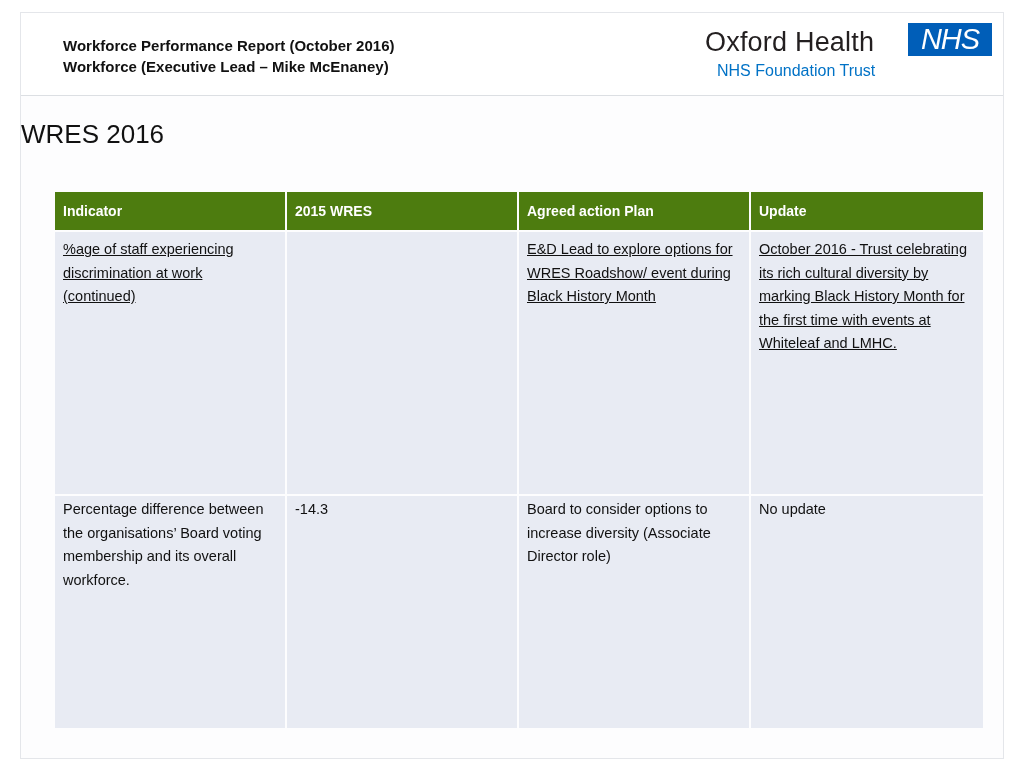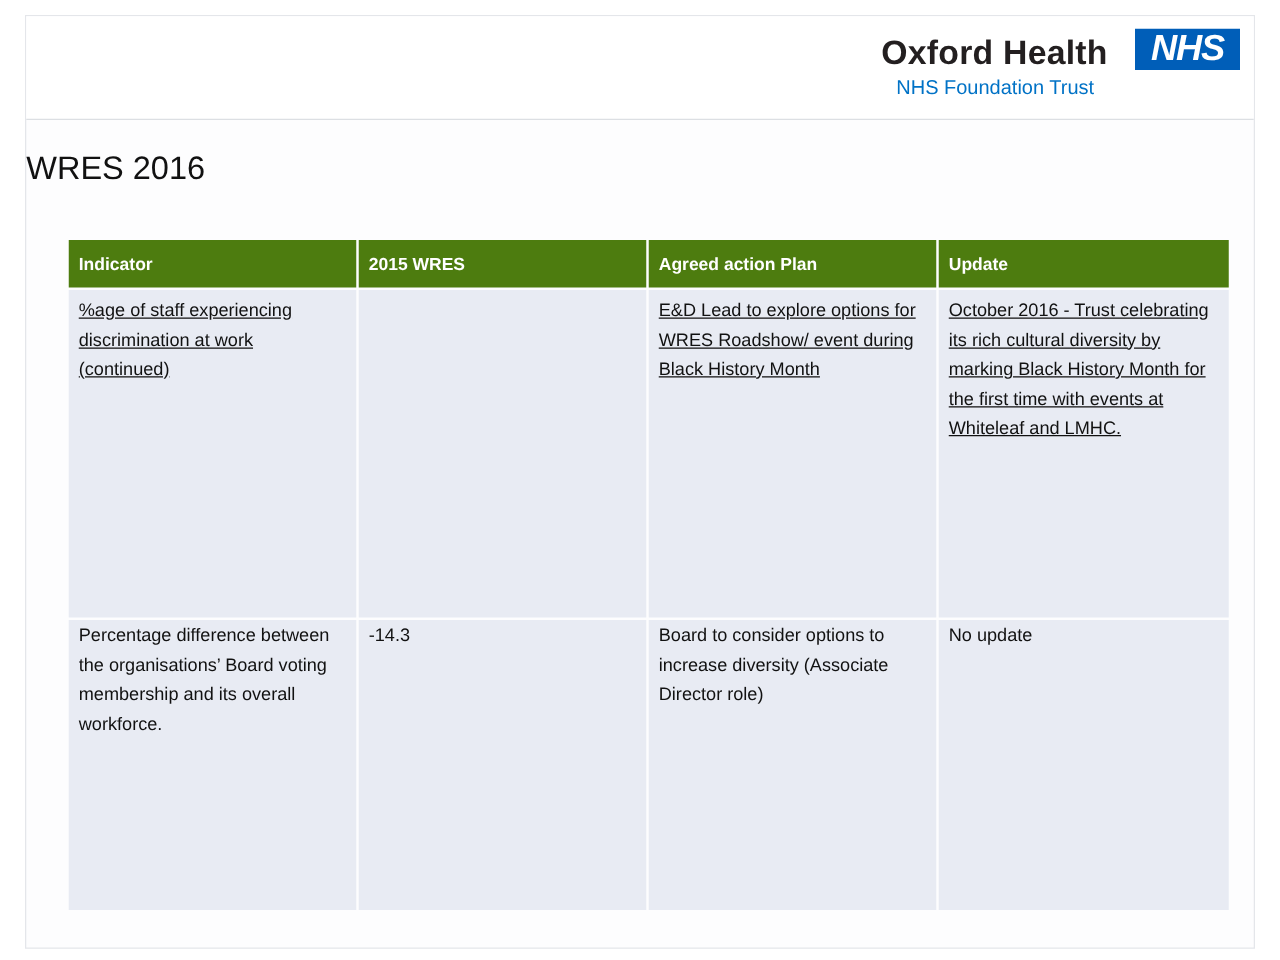--- a/index.html
+++ b/index.html
@@ -5,43 +5,47 @@
     html, body { margin: 0; padding: 0; background: #ffffff; }
     body { width: 1024px; height: 768px; position: relative; overflow: hidden;
            font-family: "Liberation Sans", "DejaVu Sans", sans-serif; color: #111; }
     .slide { position: absolute; left: 20px; top: 12px; width: 984px; height: 747px;
              border: 1px solid #e4e6ea; background: #fdfdfe; box-sizing: border-box; }
     .header { position: absolute; left: 0; top: 0; width: 100%; height: 82px;
               border-bottom: 1px solid #dcdfe3; background: #fff; }
     .report-title { position: absolute; left: 42px; top: 22px; font-weight: bold;
                     font-size: 15px; line-height: 21px; color: #111; }
     .logo { position: absolute; left: 684px; top: 8px; width: 290px; height: 66px; }
-    .logo-name { position: absolute; left: 0; top: 6px; font-size: 27px; color: #231f20; letter-spacing: 0.2px; font-weight: bold; }
+    .logo-name { position: absolute; left: 0; top: 6px; font-size: 27px; color: #231f20; letter-spacing: 0.2px; }
     .logo-nhs { position: absolute; left: 203px; top: 2px; width: 84px; height: 33px; background: #005eb8;
-                color: #fff; font-weight: bold; font-style: italic; font-size: 29px; line-height: 33px;
+                color: #fff; font-weight: normal; font-style: italic; font-size: 29px; line-height: 33px;
                 text-align: center; letter-spacing: -1px; }
     .logo-sub { position: absolute; left: 12px; top: 41px; font-size: 16px; color: #0072c6; }
     .page-title { position: absolute; left: 0; width: 100%; top: 106px; 
                   font-size: 26px; color: #111; }
     table.wres { position: absolute; left: 32px; top: 177px; border-collapse: separate; border-spacing: 2px 2px;
                  table-layout: fixed; width: 930px; }
     table.wres th { background: #4d7c0f; color: #fff; font-weight: bold; font-size: 14px; text-align: left;
                     padding: 0 8px; height: 38px; }
     table.wres td { background: #e8ebf3; font-size: 14.5px; line-height: 23.5px; vertical-align: top;
                     padding: 0 8px; color: #111; }
     td.cell-top { height: 256px; padding-top: 6px !important; text-decoration: underline; }
     td.cell-bottom { height: 230px; padding-top: 2px !important; margin-top: 36px; }
     .small { font-size: 13.2px; line-height: 21.5px; }
     .upd { font-size: 14.5px; line-height: 20.6px; }
   </style>
 </head>
 <body>
 
 <div class="slide">
   <div class="header">
+    <div class="report-title">
+      <div>Workforce Performance Report (October 2016)</div>
+      <div>Workforce (Executive Lead – Mike McEnaney)</div>
+    </div>
     <div class="logo">
       <div class="logo-name">Oxford Health</div>
       <div class="logo-nhs">NHS</div>
       <div class="logo-sub">NHS Foundation Trust</div>
     </div>
   </div>
 
   <div class="page-title">WRES 2016</div>
 
   <table class="wres">

